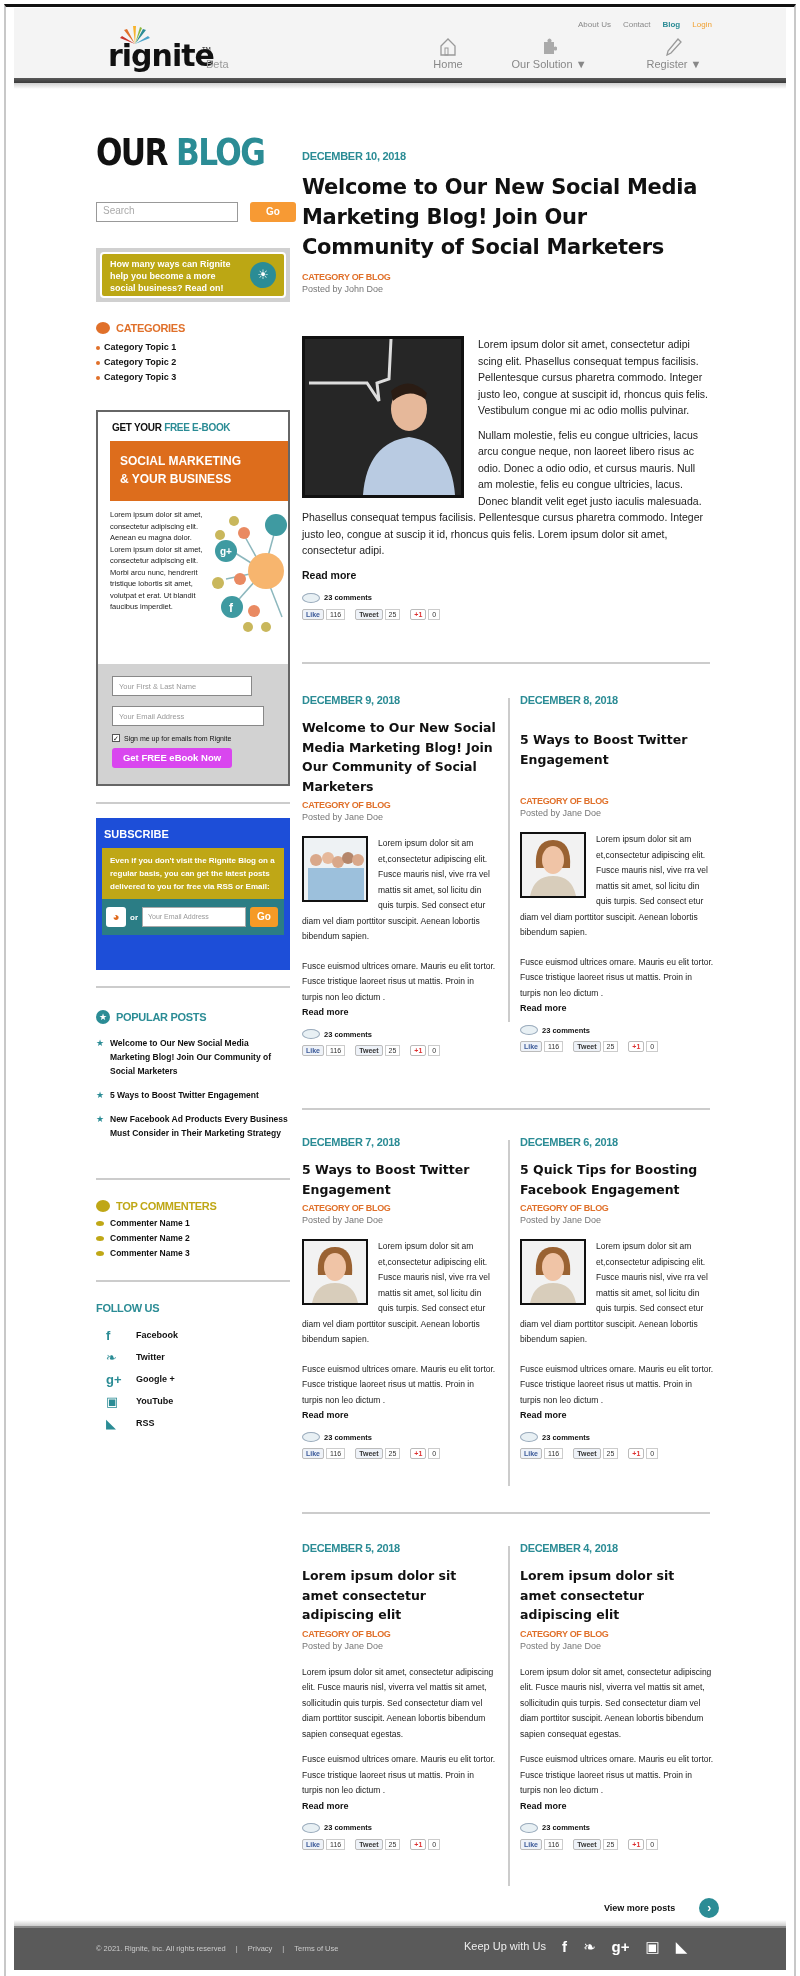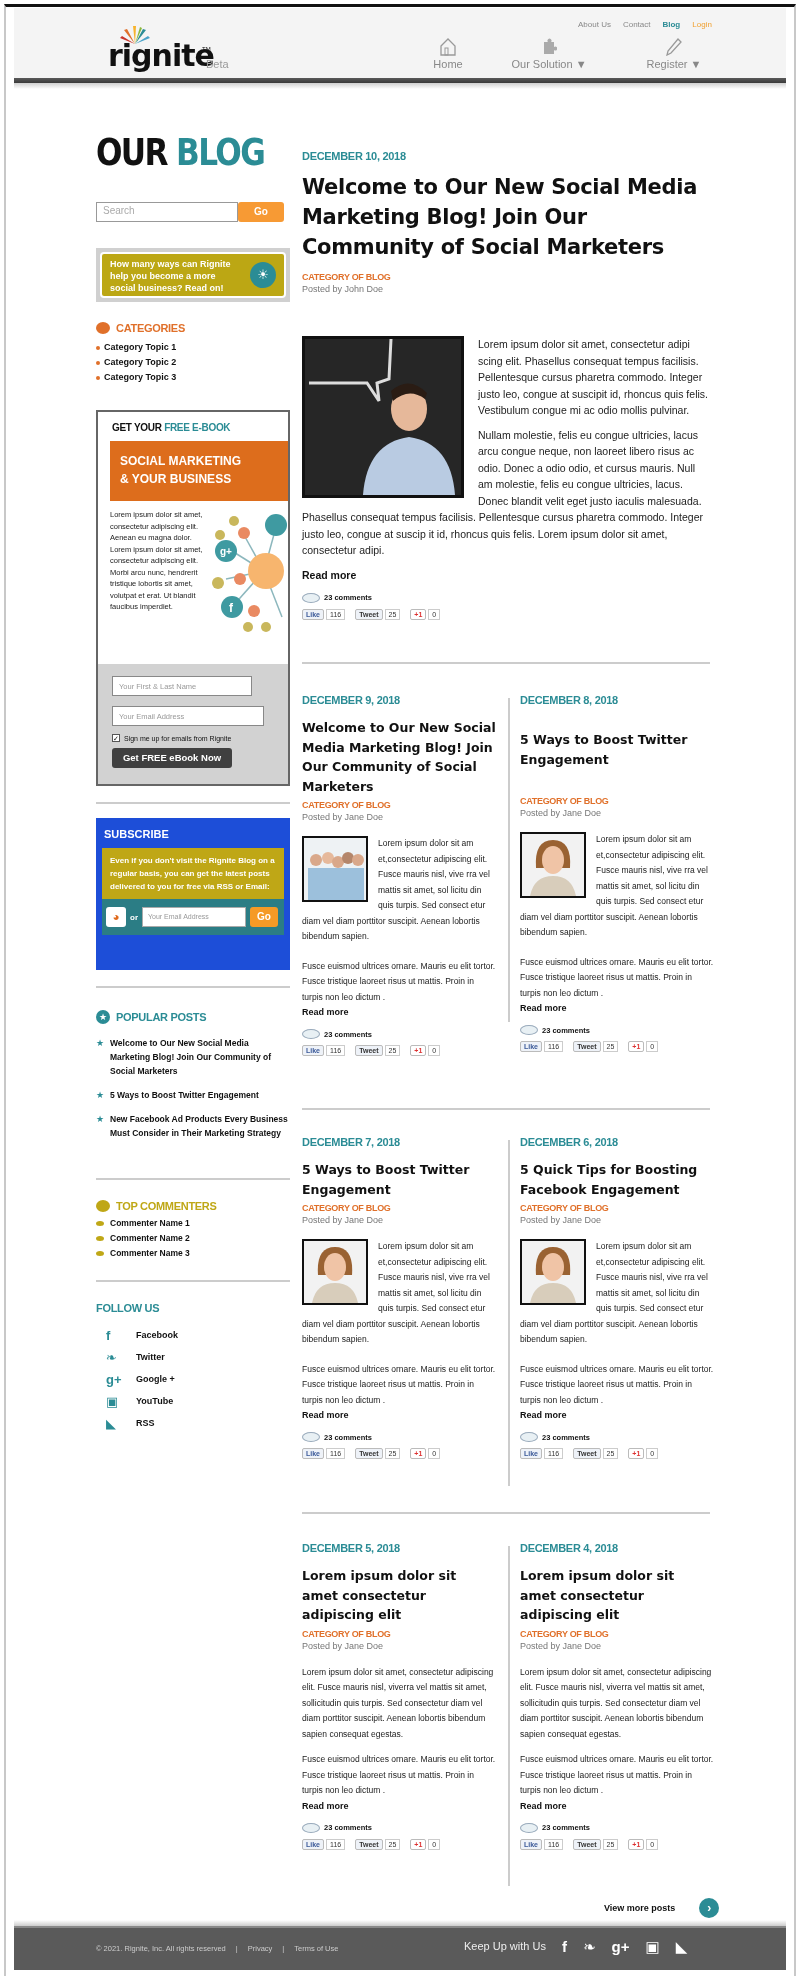--- a/index.html
+++ b/index.html
@@ -17,21 +17,21 @@
   .util-nav { position: absolute; top: 12px; left: 564px; display: flex; gap: 12px; font-size: 8px; color: #888; }
   .util-nav .blog { color: #2b8c95; font-weight: bold; }
   .util-nav .login { color: #f0a030; }
   .main-nav { position: absolute; top: 30px; left: 400px; width: 320px; height: 40px; }
   .nav-item { position: absolute; top: 0; text-align: center; color: #888; font-size: 11px; }
   .nav-item .ico { display: block; margin: 0 auto 2px; height: 18px; }
   
   .sidebar { position: absolute; left: 96px; top: 130px; width: 194px; }
   .blog-title { font-family: "DejaVu Sans", sans-serif; font-weight: bold; font-size: 38px; letter-spacing: -2px; transform: scaleX(0.82); transform-origin: left; white-space: nowrap; }
   .blog-title .b { color: #2b8c95; }
-  .search-row { position: absolute; top: 72px; left: 0; display: flex; gap: 0; }
+  .search-row { position: absolute; top: 72px; left: 0; display: flex; gap: 12px; }
   .search-input { width: 142px; height: 20px; border: 1px solid #999; padding: 2px 6px; font-size: 10px; color: #aaa; background: #fff; }
   .go-btn { width: 46px; height: 20px; background: #f79a34; color: #fff; font-weight: bold; font-size: 10px; border-radius: 3px; text-align: center; line-height: 20px; }
   .promo { position: absolute; top: 118px; left: 0; width: 194px; height: 54px; background: #d0d0d0; padding: 4px; }
   .promo-inner { width: 100%; height: 100%; background: #bca714; border-radius: 4px; border: 2px solid #fff; padding: 4px 8px; color: #fff; font-weight: bold; font-size: 9px; line-height: 12px; position: relative; }
   .promo-inner span { display: block; width: 130px; }
   .bulb { position: absolute; right: 8px; top: 8px; width: 26px; height: 26px; border-radius: 50%; background: #2b8c95; color: #fff; font-size: 13px; text-align: center; line-height: 26px; }
   .sec-head { font-weight: bold; font-size: 11px; letter-spacing: -0.3px; display: flex; align-items: center; gap: 6px; }
   .cats { position: absolute; top: 192px; left: 0; }
   .cats .sec-head { color: #e0702a; }
   .ico-circle { width: 14px; height: 12px; border-radius: 50%; display: inline-block; }
@@ -43,21 +43,21 @@
   .ebook-head .t { color: #2b8c95; }
   .ebook-banner { margin-left: 12px; width: 178px; height: 60px; background: #dd6d1c; color: #fff; font-weight: bold; font-size: 12px; padding: 11px 10px; line-height: 18px; }
   .ebook-body { position: relative; height: 170px; }
   .ebook-text { position: absolute; left: 12px; top: 8px; width: 96px; font-size: 7.5px; line-height: 11.5px; color: #222; }
   .ebook-graphic { position: absolute; right: 0; top: 6px; width: 84px; height: 130px; }
   .ebook-form { position: absolute; left: 0; bottom: 0; width: 190px; height: 120px; background: #d2d2d2; padding: 12px 14px; }
   .ef-input { width: 140px; height: 20px; background: #fff; border: 1px solid #888; font-size: 7.5px; color: #999; padding: 5px 6px; margin-bottom: 10px; }
   .ef-input.wide { width: 152px; }
   .ef-check { font-size: 7px; display: flex; align-items: center; gap: 4px; margin-top: -2px; }
   .ef-check .box { width: 8px; height: 8px; border: 1px solid #555; background: #fff; font-size: 7px; line-height: 7px; text-align: center; }
-  .ef-btn { margin-top: 6px; width: 120px; height: 20px; background: #404040; border-radius: 3px; color: #fff; font-weight: bold; font-size: 9.5px; line-height: 20px; text-align: center; }
+  .ef-btn { margin-top: 6px; width: 120px; height: 20px; background: #d946ef; border-radius: 3px; color: #fff; font-weight: bold; font-size: 9.5px; line-height: 20px; text-align: center; }
   .divider { position: absolute; left: 0; width: 194px; height: 2px; background: #ccc; }
   .subscribe { position: absolute; top: 688px; left: 0; width: 194px; height: 152px; background: #1d4ed8; padding: 10px 6px; }
   .subscribe .title { color: #fff; font-weight: bold; font-size: 11px; margin-bottom: 8px; padding-left: 2px; }
   .sub-text { background: #bfa716; color: #fff; font-size: 8px; font-weight: bold; line-height: 13px; padding: 6px 8px; margin: 0 0 0 0; }
   .sub-row { background: #2b7d85; padding: 8px 4px; display: flex; align-items: center; gap: 4px; }
   .rss-box { width: 20px; height: 20px; background: #fff; border-radius: 3px; color: #e06a1d; font-size: 12px; font-weight: bold; text-align: center; line-height: 20px; }
   .sub-or { color: #fff; font-size: 8px; font-weight: bold; }
   .sub-input { width: 104px; height: 20px; background: #fff; border: 1px solid #aaa; font-size: 7px; color: #999; padding: 5px 5px; }
   .sub-go { width: 28px; height: 20px; background: #f59a26; color: #fff; font-weight: bold; font-size: 10px; border-radius: 3px; text-align: center; line-height: 20px; }
   .popular { position: absolute; top: 880px; left: 0; width: 194px; }

